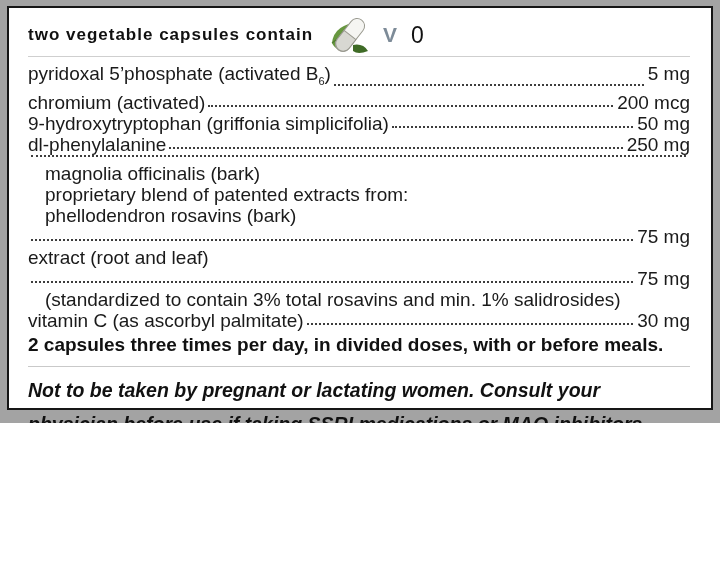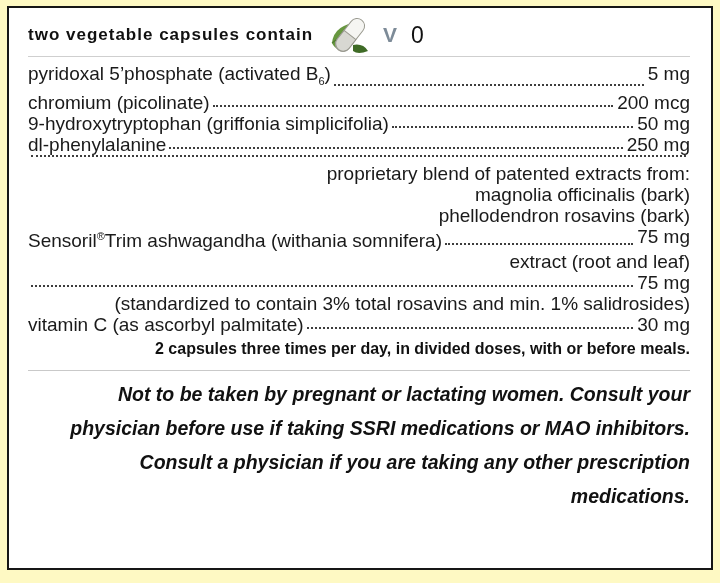--- a/index.html
+++ b/index.html
@@ -1,24 +1,23 @@
 <!DOCTYPE html>
 <html><head>
 <meta charset="utf-8">
 <style>
   html, body { margin: 0; padding: 0; background: #ffffff; }
   .page {
     position: relative;
     width: 720px;
-    height: 583px;
-    background: #fef9c3;
+    height: 423px;
+    background: #a3a3a3;
     font-family: "Liberation Sans", "DejaVu Sans", sans-serif;
     color: #1a1a1a;
     overflow: hidden;
-    text-align: right;
   }
   .label-box {
     position: absolute;
     left: 7px; top: 6px; right: 7px; bottom: 13px;
     border: 2px solid #161616;
     background: #ffffff;
     padding: 8px 21px 8px 19px;
     box-sizing: border-box;
   }
   
@@ -61,21 +60,21 @@
     flex: 1;
     min-width: 10px;
     border-bottom: 2px dotted #3d3d3d;
     margin: 0 4px 6px 3px;
   }
   .amount { white-space: nowrap; }
   .plain { display: block; }
   .indent { padding-left: 17px; }
   .other-ing { font-size: 18px; }
   .dosage {
-    font-size: 16px;
+    font-size: 19px;
     font-weight: bold;
     line-height: 26px;
     margin-top: 1px;
     color: #111;
   }
   .warn-rule {
     border: none;
     border-top: 1px solid #c9c9c9;
     margin: 8px 0 4px 0;
   }
@@ -115,47 +114,46 @@
 
     <div class="ing-list">
 
       <div class="row">
         <span class="name"><span>pyridoxal 5’phosphate (activated B</span><sub>6</sub><span>)</span></span>
         <span class="dots"></span>
         <span class="amount">5 mg</span>
       </div>
 
       <div class="row">
-        <span class="name">chromium (picolinate)</span>
+        <span class="name">chromium (activated)</span>
         <span class="dots"></span>
         <span class="amount">200 mcg</span>
       </div>
 
       <div class="row">
         <span class="name">9-hydroxytryptophan (griffonia simplicifolia)</span>
         <span class="dots"></span>
         <span class="amount">50 mg</span>
       </div>
 
       <div class="row">
         <span class="name">dl-phenylalanine</span>
         <span class="dots"></span>
         <span class="amount">250 mg</span>
       </div>
 
       <div class="row">
         <span class="dots"></span>
       </div>
 
+      <div class="plain indent">magnolia officinalis (bark)</div>
       <div class="plain indent">proprietary blend of patented extracts from:</div>
-      <div class="plain indent">magnolia officinalis (bark)</div>
       <div class="plain indent">phellodendron rosavins (bark)</div>
 
       <div class="row">
-        <span class="name"><span>Sensoril</span><sup>®</sup><span>Trim ashwagandha (withania somnifera)</span></span>
         <span class="dots"></span>
         <span class="amount">75 mg</span>
       </div>
 
       <div class="plain">extract (root and leaf)</div>
 
       <div class="row">
         <span class="dots"></span>
         <span class="amount">75 mg</span>
       </div>

